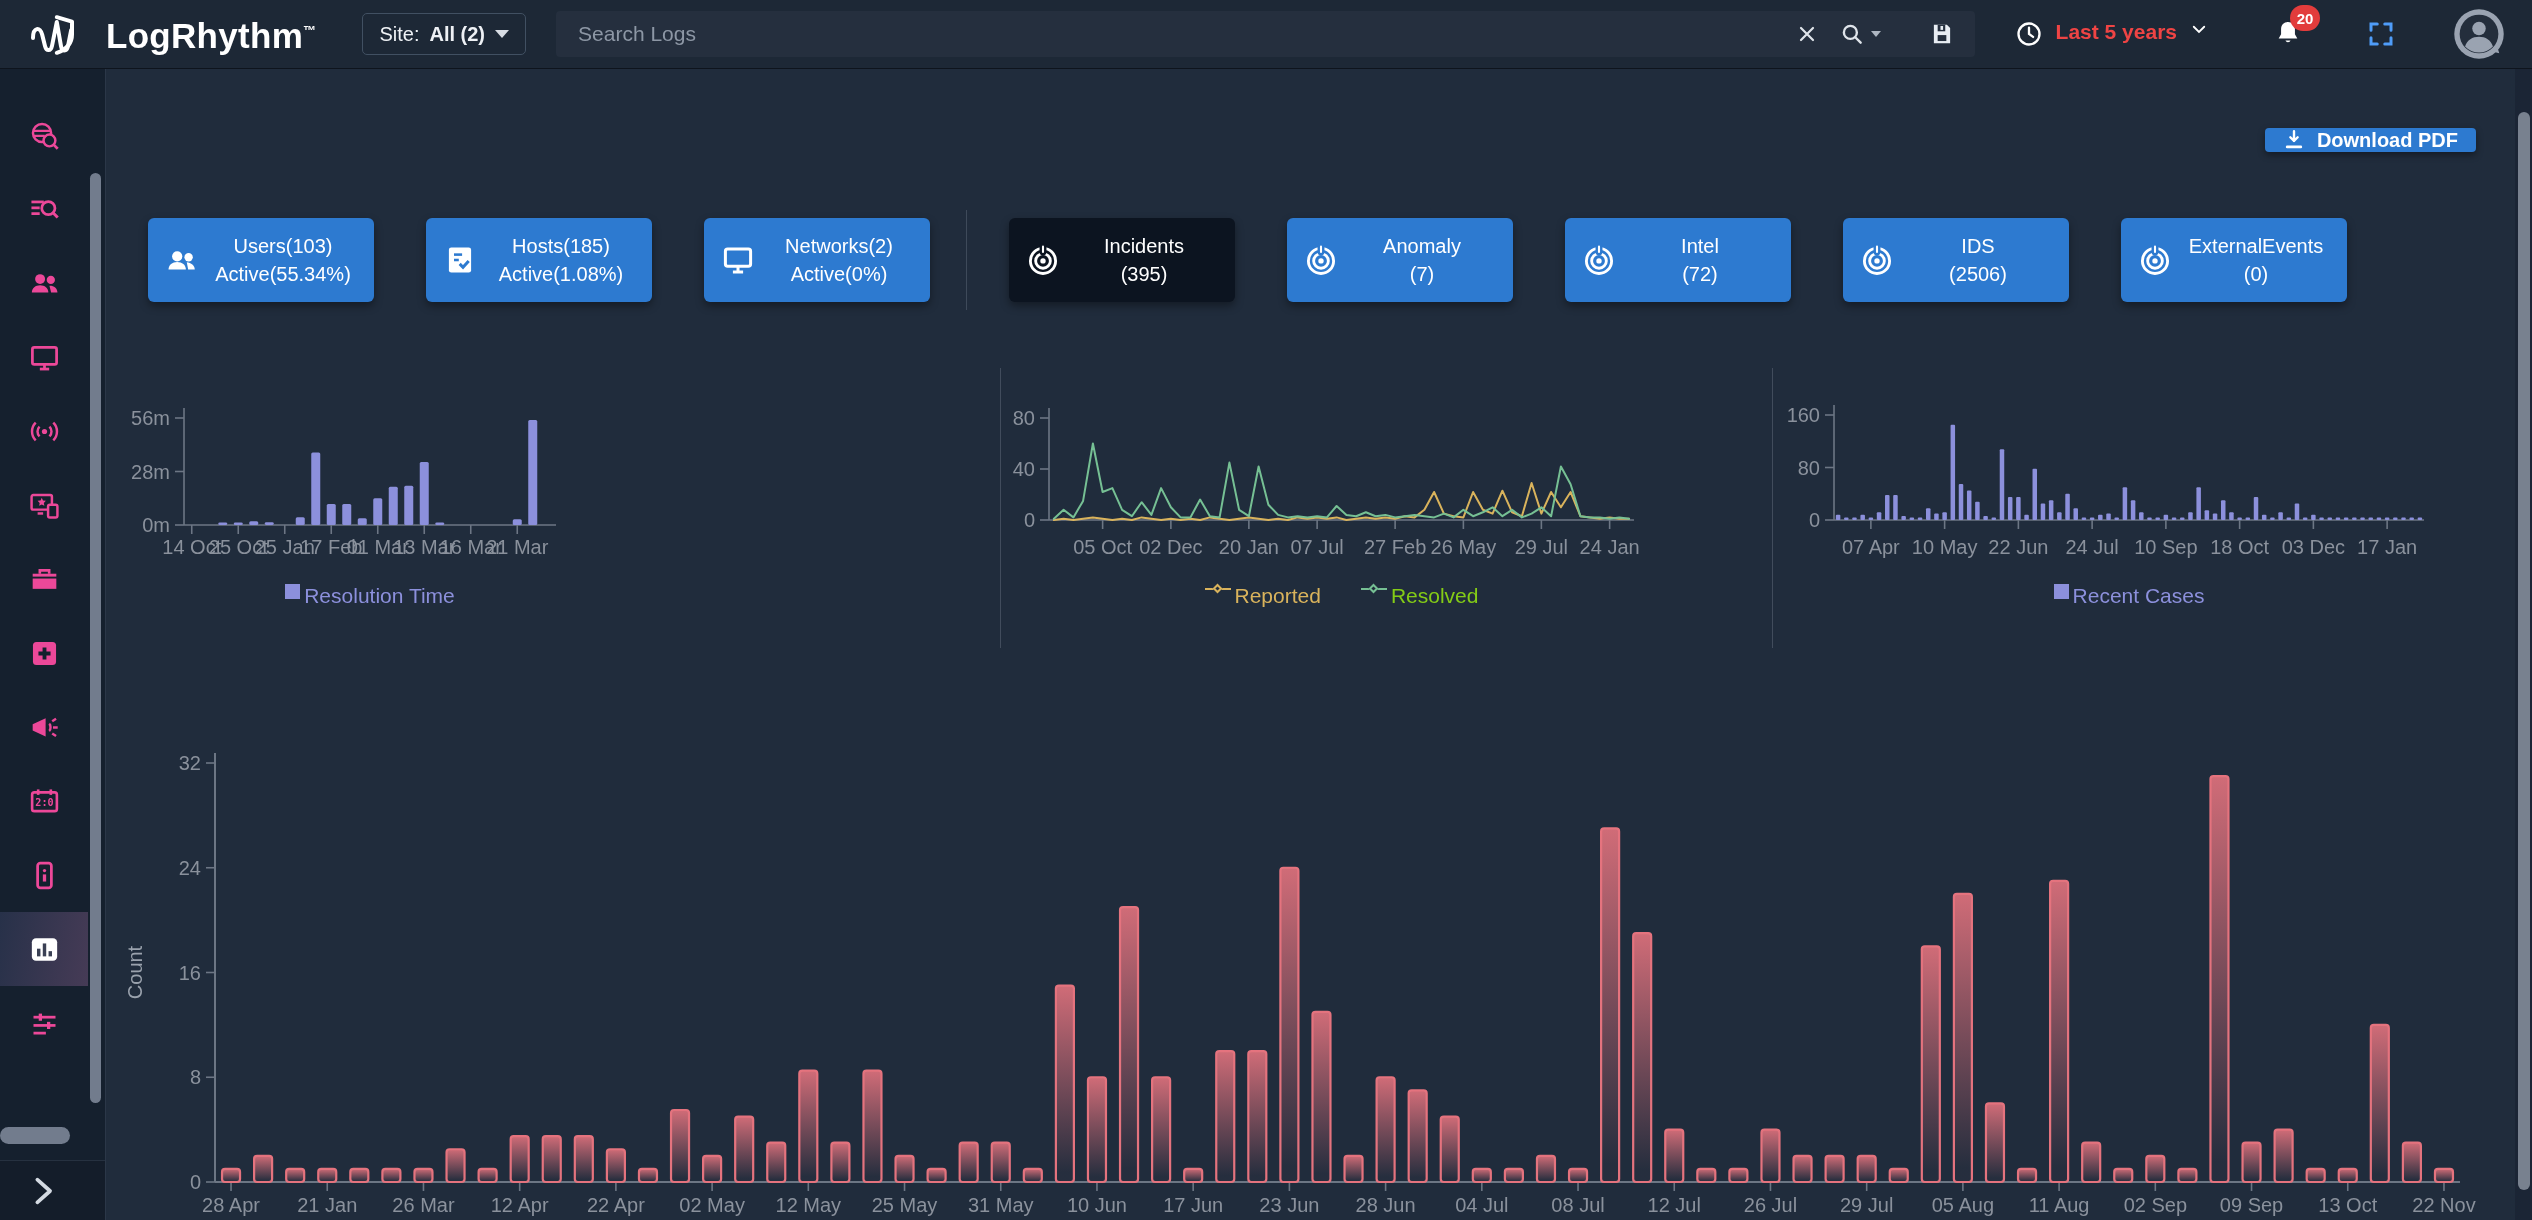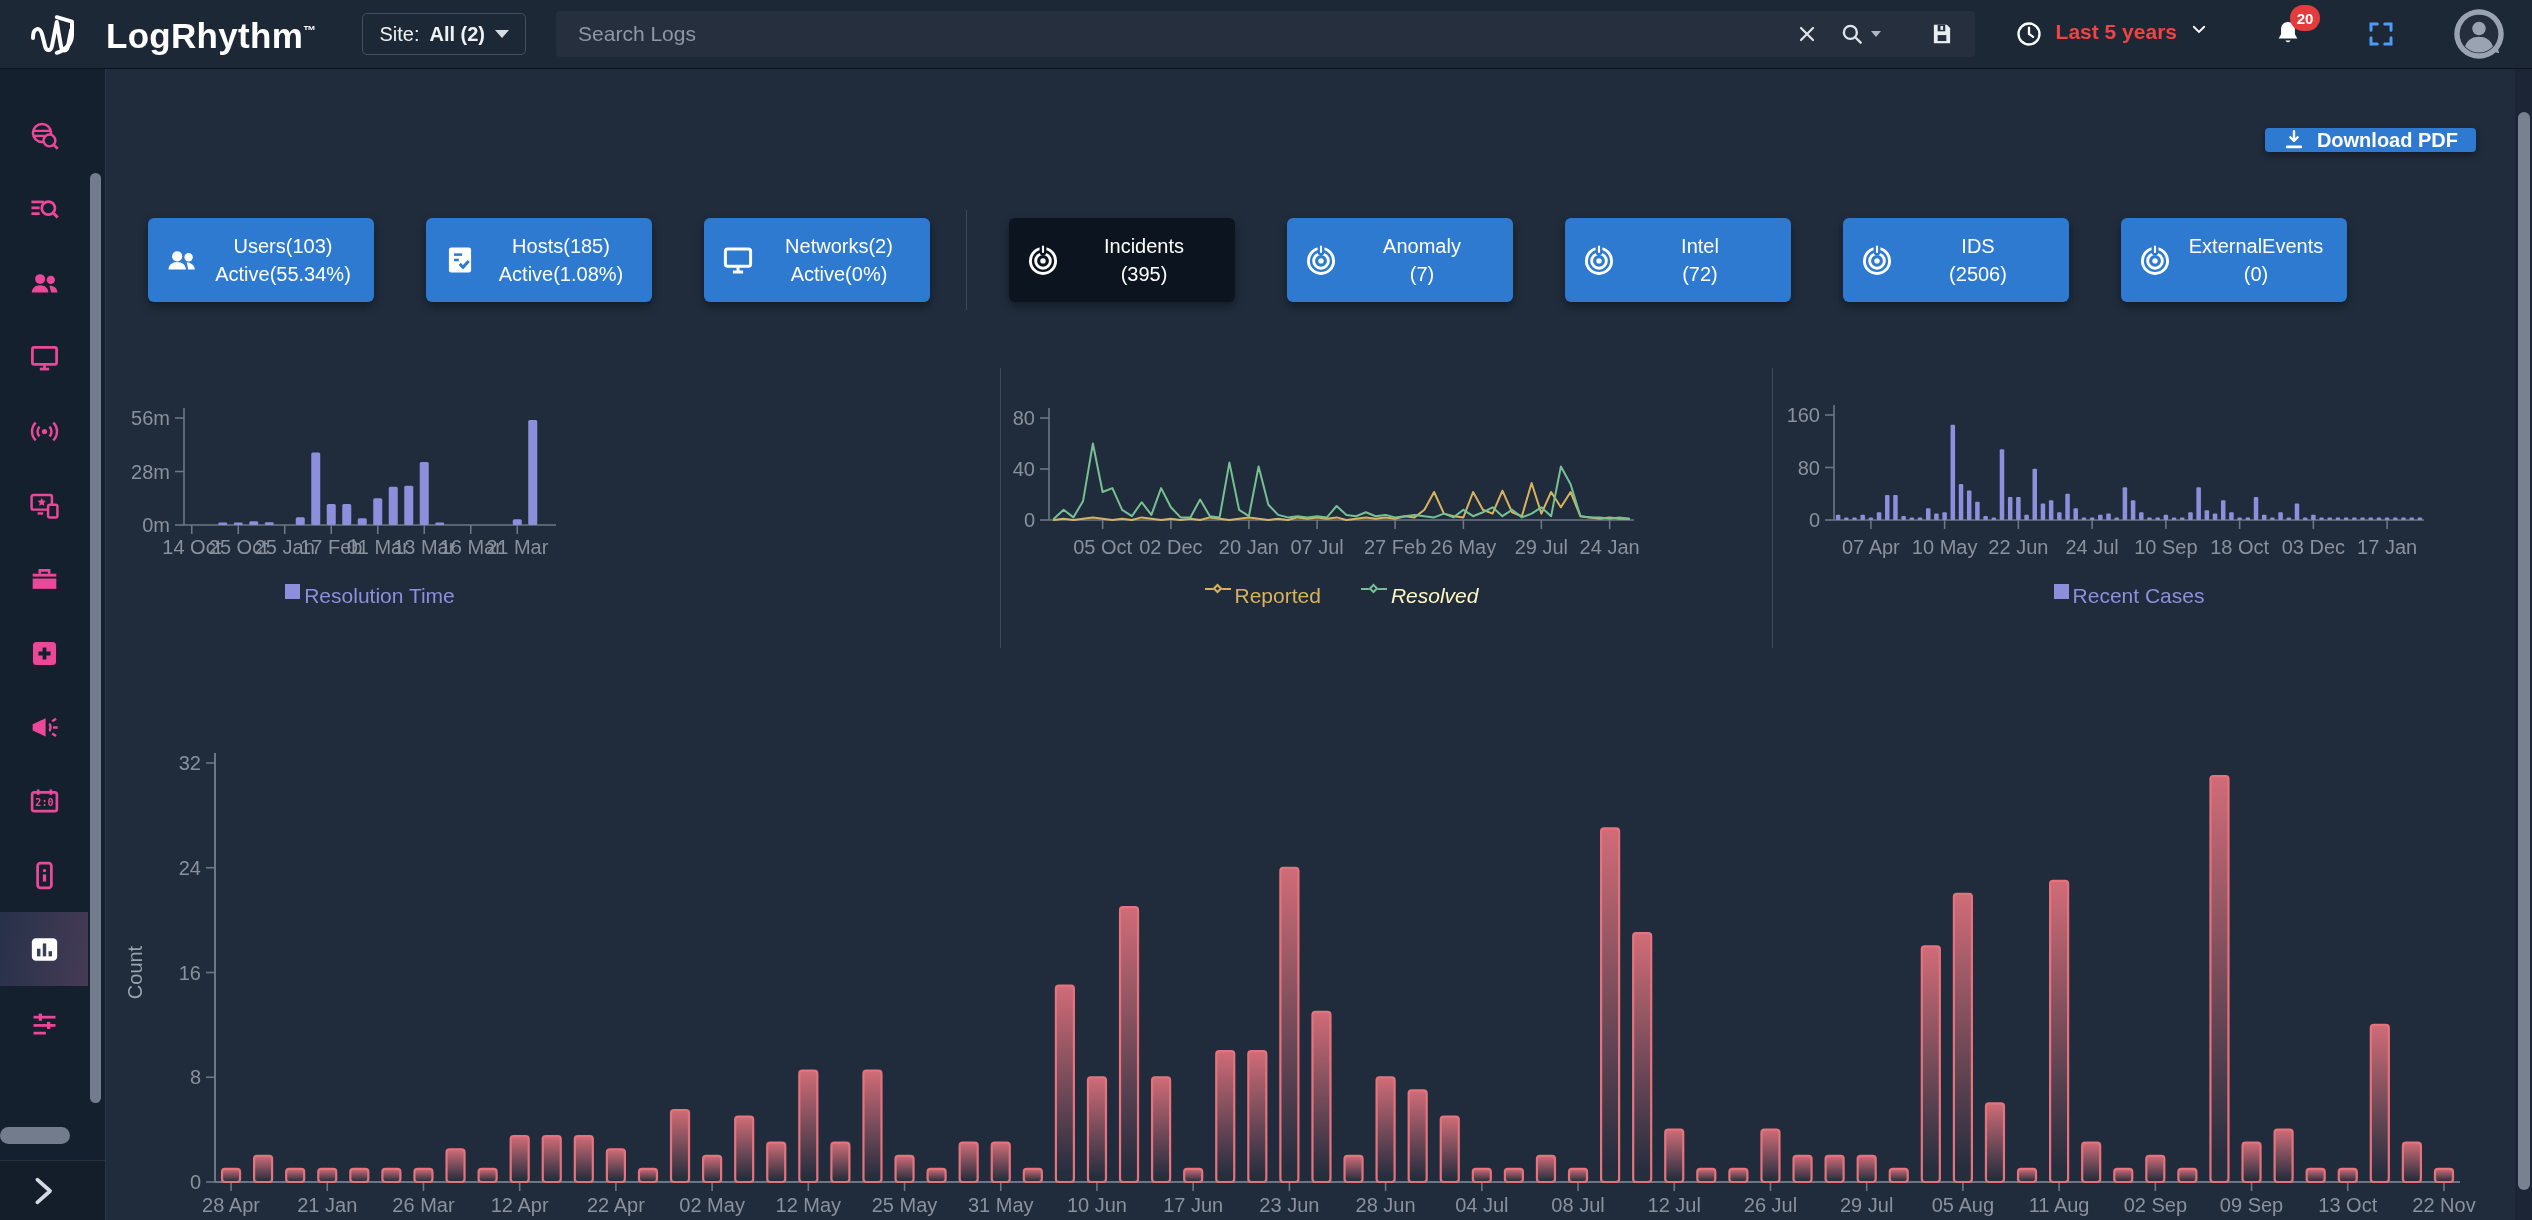--- a/index.html
+++ b/index.html
@@ -499,21 +499,21 @@
                 <span class="ln" style="background:#d9b35c"></span>
                 <span class="dm" style="border-color:#d9b35c"></span>
               </span>
               <span style="color: rgb(217, 179, 92);">Reported</span>
             </span>
             <span class="lgi">
               <span class="ldm">
                 <span class="ln" style="background:#76c094"></span>
                 <span class="dm" style="border-color:#76c094"></span>
               </span>
-              <span style="color: #fef9c3; font-style: italic;">Resolved</span>
+              <span style="color: #84cc16;">Resolved</span>
             </span>
           </div>
       </div>
       <div class="cpanel b" id="p3">
         <svg id="svg-c3" width="759" height="280">
             <line x1="61" y1="37" x2="61" y2="152" stroke="#6c7684" stroke-width="1.6"></line>
             <line x1="61" y1="152" x2="651" y2="152" stroke="#6c7684" stroke-width="1.6"></line>
             <line x1="52" y1="152" x2="61" y2="152" stroke="#6c7684" stroke-width="1.6"></line>
             <text x="47" y="159" text-anchor="end" fill="#8a919c" font-size="20" font-family="Liberation Sans, sans-serif">0</text>
             <line x1="52" y1="99.5" x2="61" y2="99.5" stroke="#6c7684" stroke-width="1.6"></line>

